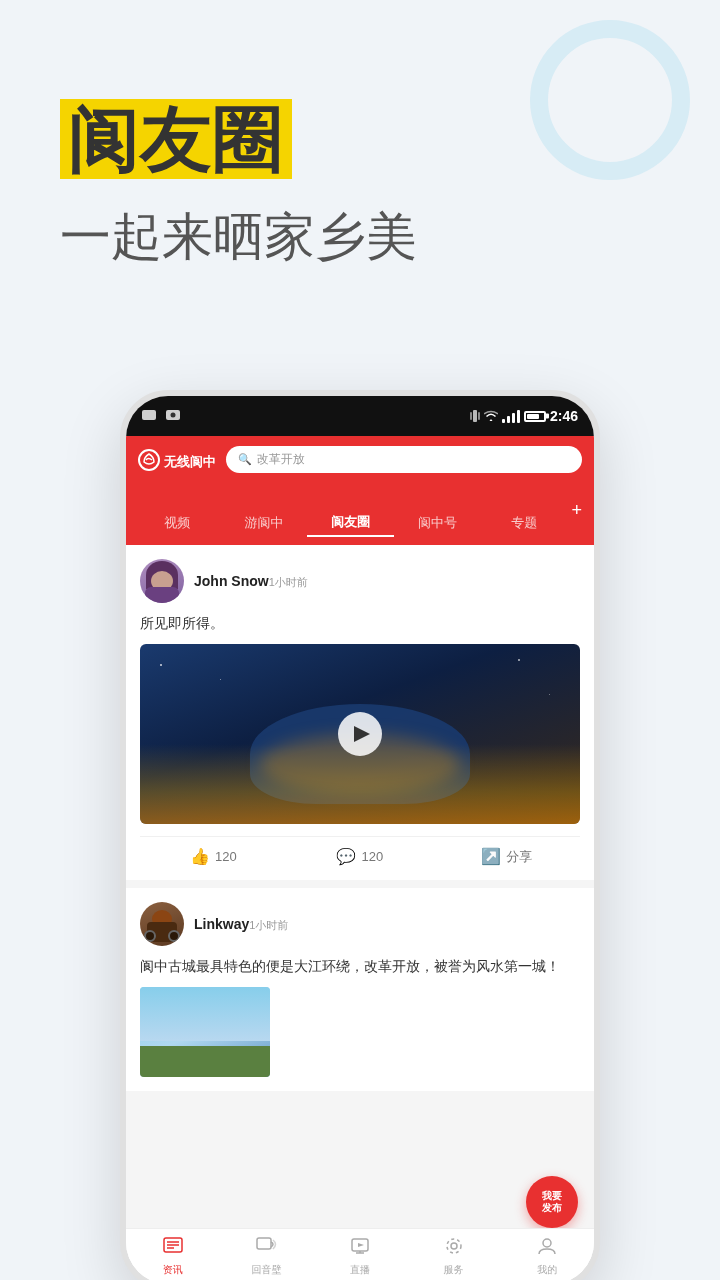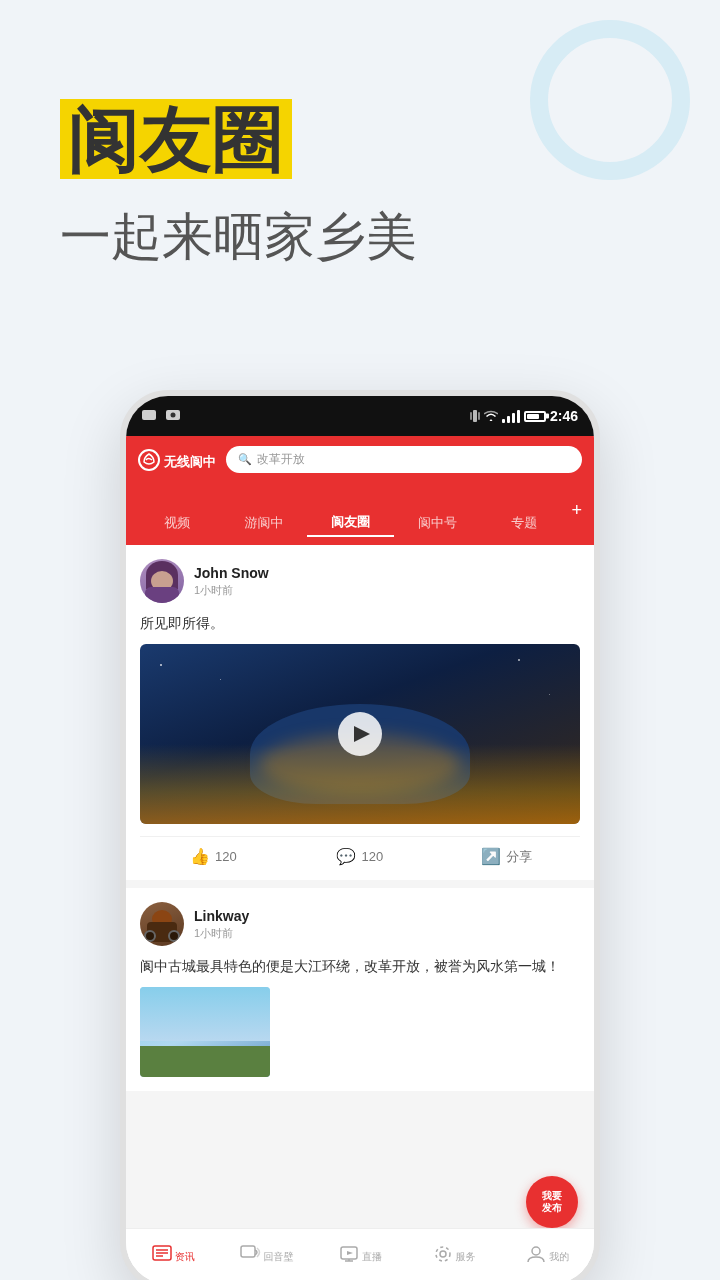--- a/index.html
+++ b/index.html
@@ -212,21 +212,21 @@
       padding: 14px;
     }
     .post-header {
       display: flex;
       align-items: center;
       gap: 10px;
       margin-bottom: 10px;
     }
     .post-meta {
       display: flex;
-      flex-direction: column;
+      flex-direction: row;
     }
     .post-username {
       font-size: 14px;
       font-weight: 600;
       color: #222;
     }
     .post-time {
       font-size: 11px;
       color: #999;
       margin-top: 2px;
@@ -373,21 +373,21 @@
       right: 0;
       height: 56px;
       background: #fff;
       border-top: 1px solid #eee;
       display: flex;
       align-items: center;
     }
     .bottom-nav-item {
       flex: 1;
       display: flex;
-      flex-direction: row;
+      flex-direction: column;
       align-items: center;
       justify-content: center;
       gap: 2px;
       cursor: pointer;
     }
     .bottom-nav-icon {
       font-size: 20px;
       color: #aaa;
     }
     .bottom-nav-icon.active {

